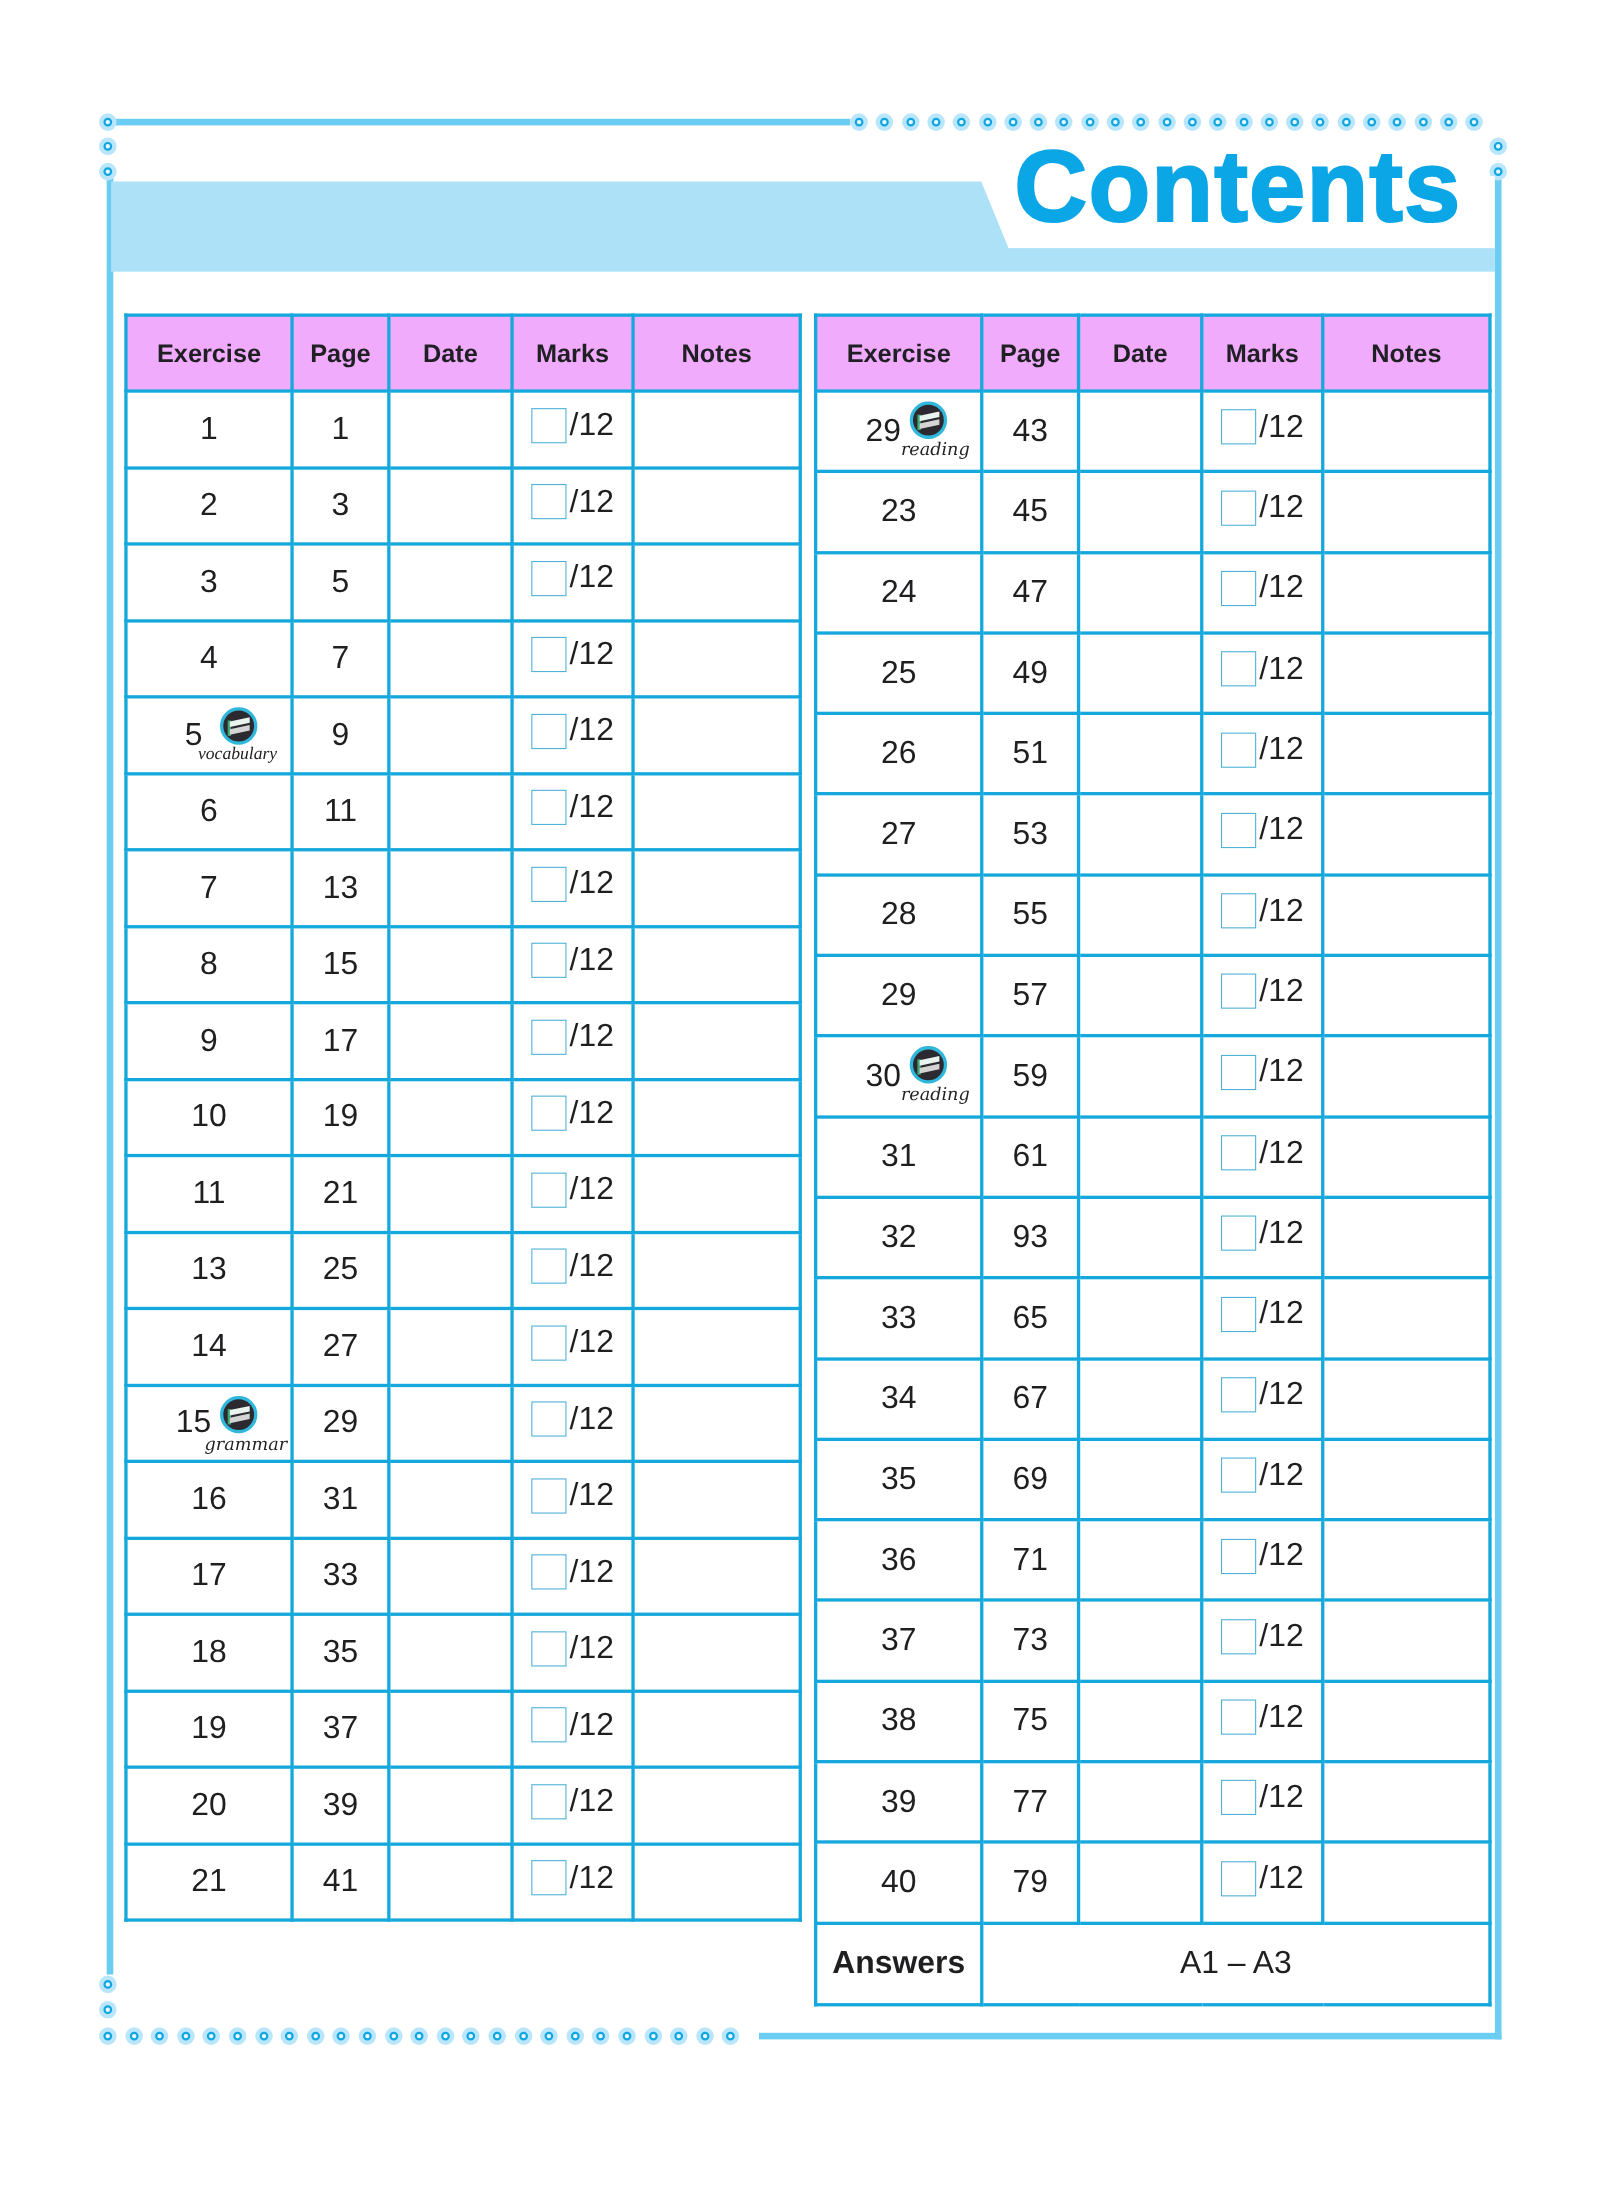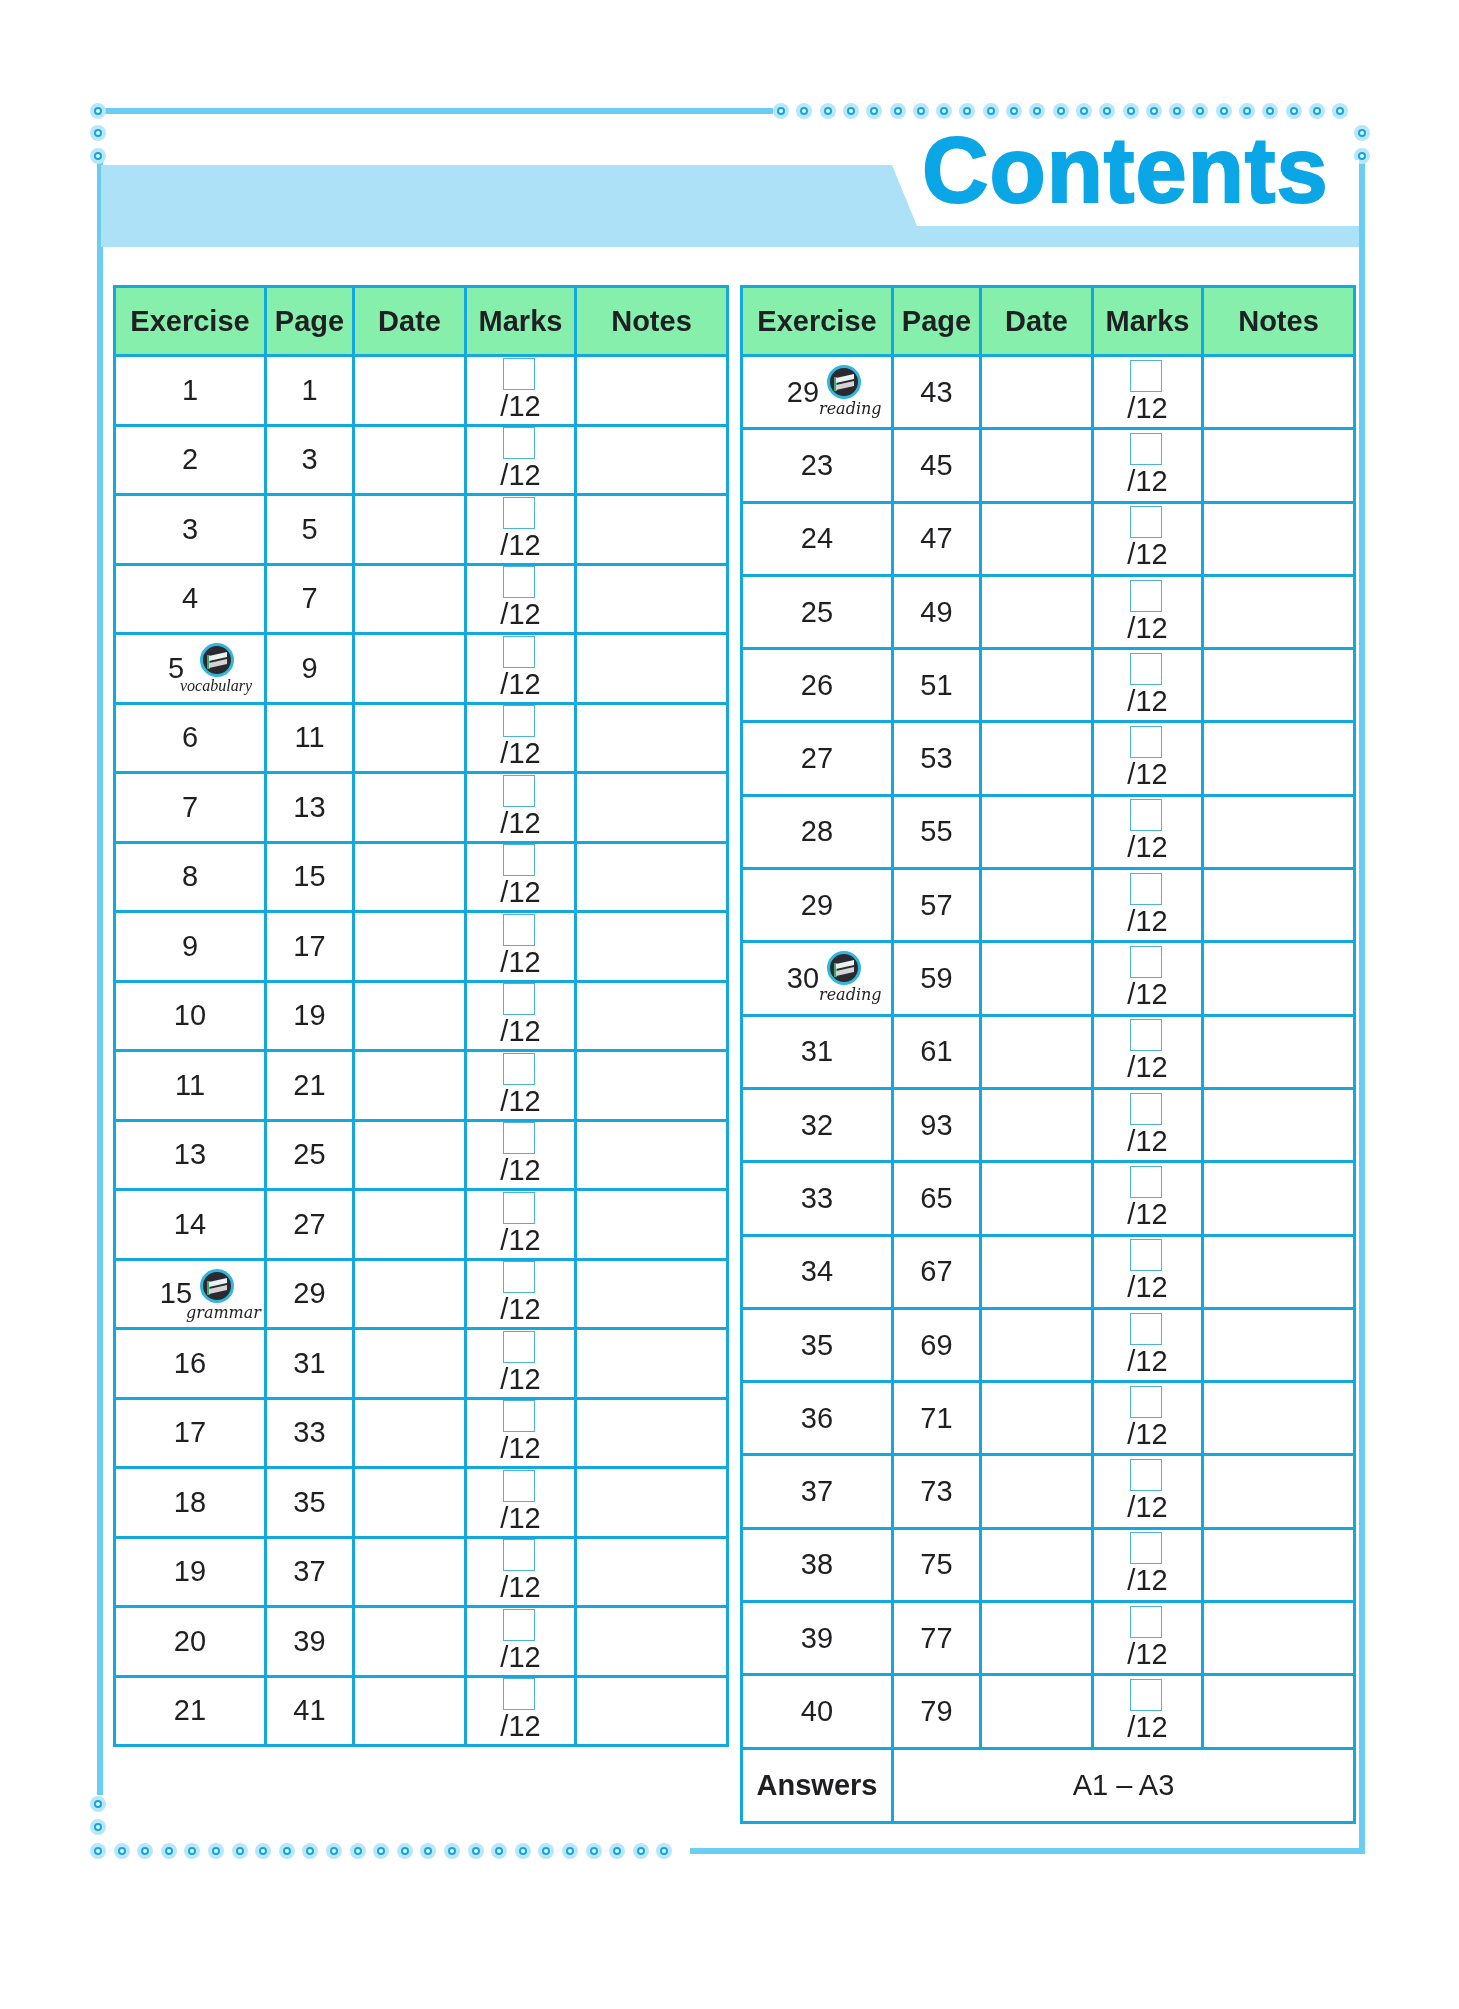--- a/index.html
+++ b/index.html
@@ -13,28 +13,28 @@
                 border-radius: 50%; border: 2px solid #12a6e0; box-sizing: border-box; background: #e9f8ff; }
 
   .band { position: absolute; left: 101px; top: 165px; width: 1258px; height: 82px; background: #ade1f8; }
   .notch { position: absolute; left: 890px; top: 160px; width: 469px; height: 66px; background: #ffffff;
            clip-path: polygon(0 0, 100% 0, 100% 100%, 27px 100%); }
   .title { position: absolute; left: 922px; top: 124px; font-size: 92px; font-weight: 900;
            color: #0ba6e6; letter-spacing: 1px; line-height: 1; -webkit-text-stroke: 2px #0ba6e6; }
 
   table.toc { position: absolute; border-collapse: collapse; table-layout: fixed; }
   table.toc td, table.toc th { border: 3px solid #14a8dc; padding: 0; text-align: center; vertical-align: middle; }
-  table.toc th { background: #86efac; font-size: 29px; font-weight: bold; color: #1f1f24; height: 66px; }
+  table.toc th { background: #f0abfc; font-size: 23px; font-weight: bold; color: #1f1f24; height: 66px; }
   table.toc td { font-size: 29px; color: #1f1f22; position: relative; }
   #left-table { left: 113px; top: 285px; width: 613px; }
   #right-table { left: 740px; top: 285px; width: 613px; }
   #left-table tbody tr { height: 69.5px; }
   #right-table tbody tr { height: 73.3px; }
 
-  .mark-wrap { display: inline-flex; align-items: center; flex-direction: column; }
+  .mark-wrap { display: inline-flex; align-items: center; }
   .mark-box { display: inline-block; width: 32px; height: 32px; border: 1.5px solid #4fb2d8; box-sizing: border-box; margin-right: 3px; }
   .mark-total { font-size: 29px; }
 
   .badge { position: absolute; top: 8px; width: 34px; height: 34px; border-radius: 50%;
            background: #2c2a30; border: 3px solid #2fb7dc; box-sizing: border-box; overflow: hidden; }
   .badge .pg1 { position: absolute; left: 6px; top: 8px; width: 18px; height: 5px; background: #e9f4ef; transform: skewY(-12deg); }
   .badge .pg2 { position: absolute; left: 6px; top: 15px; width: 18px; height: 5px; background: #d4d4d4; transform: skewY(-12deg); }
   .badge .spine { position: absolute; left: 4px; top: 9px; width: 3px; height: 14px; background: #3da873; }
   .badge-label { position: absolute; top: 42px; font-family: "DejaVu Serif", serif; font-style: italic;
                  font-size: 16px; color: #222; white-space: nowrap; }

